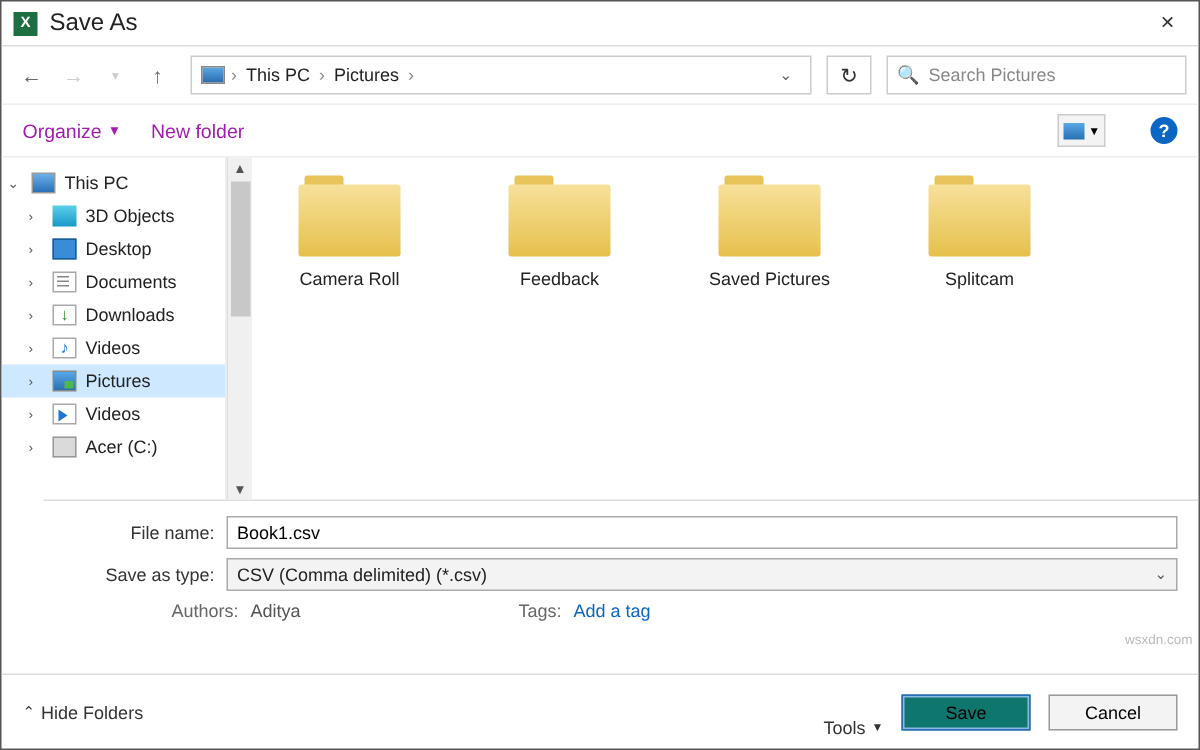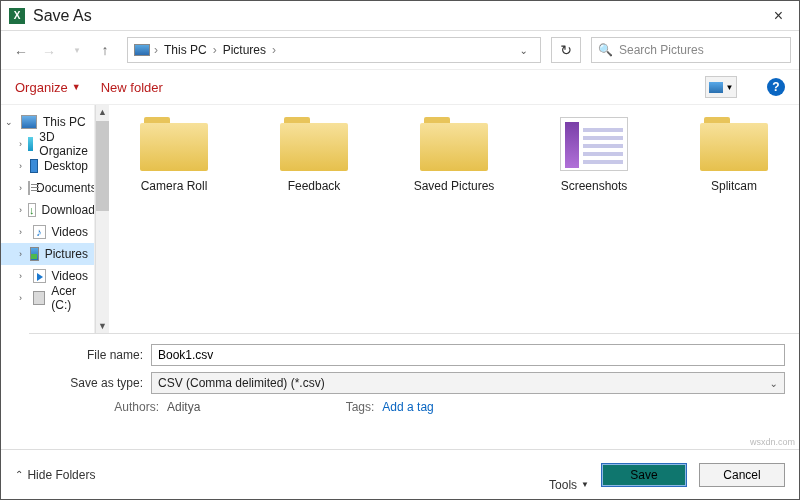--- a/index.html
+++ b/index.html
@@ -19,21 +19,21 @@
 .breadcrumb .pc-icon { width: 16px; height: 12px; background: linear-gradient(#5aa7e0,#2c6cb0); border: 1px solid #888; }
 .breadcrumb .crumb { color: #222; cursor: pointer; padding: 0 2px; }
 .breadcrumb .sep { color: #888; }
 .breadcrumb .drop { margin-left: auto; color: #555; font-size: 10px; padding: 0 6px; cursor: pointer; }
 .refresh { width: 30px; height: 26px; border: 1px solid #ccc; display: flex; align-items: center; justify-content: center; font-size: 14px; color: #333; cursor: pointer; }
 .searchbox { width: 200px; height: 26px; border: 1px solid #ccc; display: flex; align-items: center; padding: 0 6px; gap: 6px; color: #888; font-size: 12px; margin-left: 6px; }
 .searchbox .mag { color: #888; font-size: 12px; }
 
 
 .toolbar { height: 36px; display: flex; align-items: center; padding: 0 14px; gap: 20px; border-top: 1px solid #eee; border-bottom: 1px solid #eee; }
-.toolbar .lbtn { color: #b91c1c; font-size: 13px; cursor: pointer; display: flex; align-items: center; gap: 4px; }
+.toolbar .lbtn { color: #a21caf; font-size: 13px; cursor: pointer; display: flex; align-items: center; gap: 4px; }
 .toolbar .spacer { flex: 1; }
 .toolbar .view-btn { width: 32px; height: 22px; border: 1px solid #ccc; display: flex; align-items: center; justify-content: center; cursor: pointer; background: #f3f3f3; font-size: 10px; }
 .toolbar .help { width: 18px; height: 18px; border-radius: 50%; background: #0a66c2; color: #fff; display: flex; align-items: center; justify-content: center; font-size: 12px; font-weight: bold; margin-left: 10px; cursor: pointer; }
 
 
 .main { display: flex; height: 228px; }
 .tree { width: 150px; border-right: 1px solid #eee; padding: 6px 0; font-size: 12px; color: #222; overflow: hidden; position: relative; }
 .tree-item { display: flex; align-items: center; height: 22px; padding: 0 6px 0 18px; gap: 6px; cursor: pointer; }
 .tree-item.root { padding-left: 4px; }
 .tree-item.selected { background: #cde8ff; }
@@ -80,21 +80,21 @@
 .meta-row .mv.link { color:#0a66c2; cursor:pointer; }
 
 
 .footer { position:absolute; bottom:0; left:0; right:0; height:50px; border-top:1px solid #ddd; display:flex; align-items:center; padding:0 14px; gap:12px; }
 .footer .hide { font-size:12px; color:#333; cursor:pointer; display:flex; align-items:center; gap:4px; }
 .footer .spacer { flex:1; }
 .footer .tools { font-size:12px; color:#333; cursor:pointer; display:flex; align-items:center; gap:4px;margin-top:20px; }
 .footer button { width:86px; height:24px; border:1px solid #999; background:#f3f3f3; font-size:12px; cursor:pointer; }
 .footer button.primary { border:1px solid #2a6bbd; background:#0f766e; box-shadow: inset 0 0 0 1px #8cb8e6; }
 
-.watermark { position:absolute; right:4px; bottom:52px; font-size:9px; color:#bbb; }
+.watermark { position:absolute; right:4px; bottom:68px; font-size:9px; color:#bbb; }
 </style>
 </head>
 <body>
 
 <div class="titlebar">
   <div class="app-icon">X</div>
   <div class="title">Save As</div>
   <div class="close">×</div>
 </div>
 
@@ -138,21 +138,21 @@
 <div class="main">
   <div class="tree">
     <div class="tree-item root">
       <span class="chev">⌄</span>
       <span class="icn pc"></span>
       <span>This PC</span>
     </div>
     <div class="tree-item">
       <span class="chev">›</span>
       <span class="icn obj3d"></span>
-      <span>3D Organize</span>
+      <span>3D Objects</span>
     </div>
     <div class="tree-item">
       <span class="chev">›</span>
       <span class="icn desktop"></span>
       <span>Desktop</span>
     </div>
     <div class="tree-item">
       <span class="chev">›</span>
       <span class="icn docs"></span>
       <span>Documents</span>
@@ -196,24 +196,20 @@
     </div>
     <div class="file">
       <div class="folder-icon"></div>
       <div class="label">Feedback</div>
     </div>
     <div class="file">
       <div class="folder-icon"></div>
       <div class="label">Saved Pictures</div>
     </div>
     <div class="file">
-      <div class="thumb-icon"></div>
-      <div class="label">Screenshots</div>
-    </div>
-    <div class="file">
       <div class="folder-icon"></div>
       <div class="label">Splitcam</div>
     </div>
   </div>
 </div>
 
 <div class="form">
   <div class="form-row">
     <div class="flabel">File name:</div>
     <input type="text" value="Book1.csv" style="">

